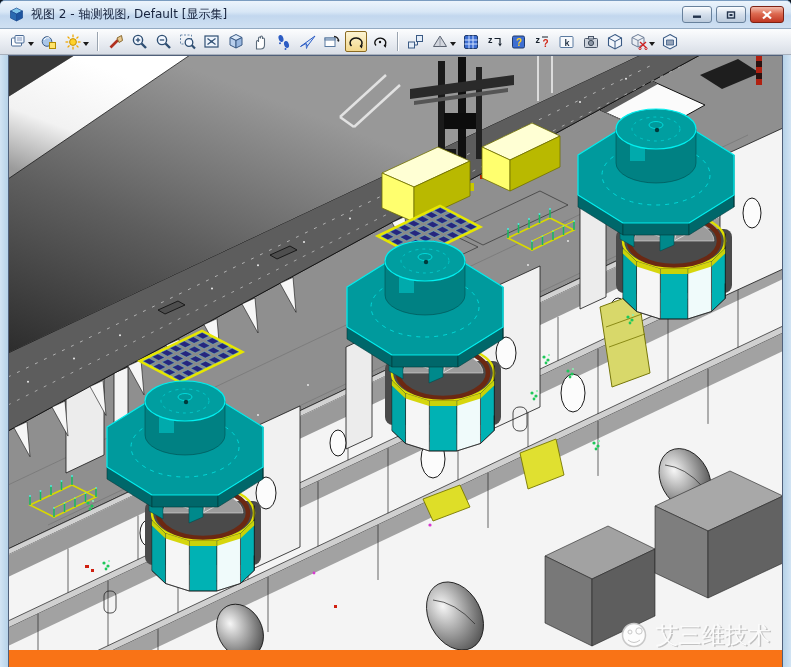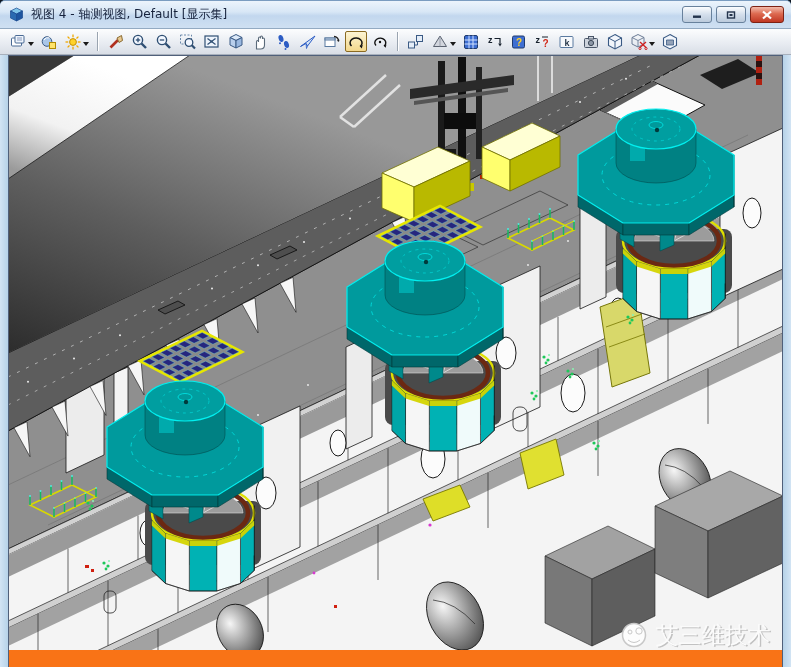--- a/index.html
+++ b/index.html
@@ -33,21 +33,21 @@
 
 <div class="win">
   <div class="titlebar">
     <span style="display:flex">
       <svg width="15" height="15" viewBox="0 0 15 15">
           <polygon points="7.5,1 13.5,4 7.5,7 1.5,4" fill="#7ec3e8" stroke="#1a4a90" stroke-width="0.7"></polygon>
           <polygon points="1.5,4 7.5,7 7.5,14 1.5,11" fill="#2a6ab0" stroke="#1a4a90" stroke-width="0.7"></polygon>
           <polygon points="7.5,7 13.5,4 13.5,11 7.5,14" fill="#1d55a0" stroke="#1a4a90" stroke-width="0.7"></polygon>
         </svg>
     </span>
-    <span class="title">视图 4 - 轴测视图, Default [显示集]</span>
+    <span class="title">视图 2 - 轴测视图, Default [显示集]</span>
     <div class="controls">
       <button class="ctl">
           <svg width="12" height="9">
             <rect x="2" y="5.5" width="8" height="2.4" fill="#24344c"></rect>
           </svg>
         </button>
       <button class="ctl">
           <svg width="12" height="10">
             <rect x="2.5" y="2" width="7" height="6" fill="none" stroke="#24344c" stroke-width="1.4"></rect>
             <rect x="4.5" y="4" width="3" height="2" fill="#24344c"></rect>

